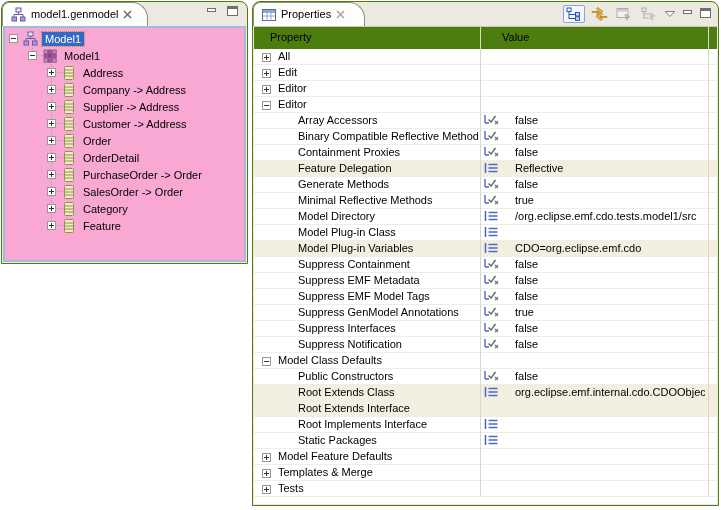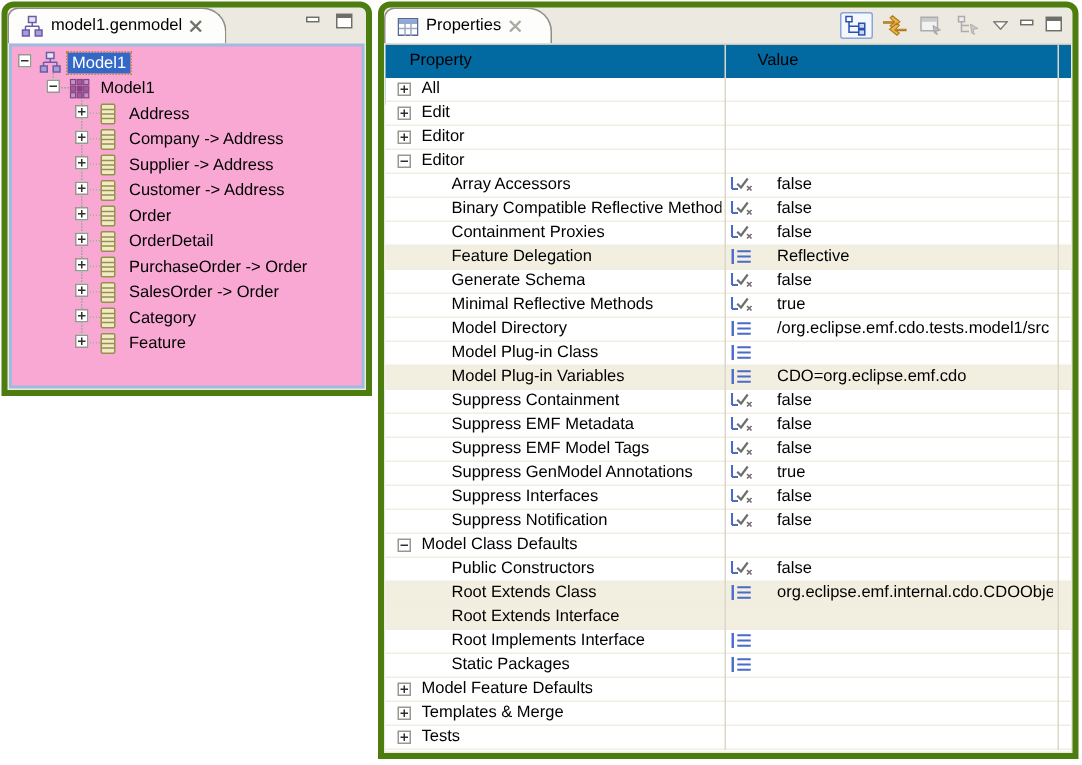--- a/index.html
+++ b/index.html
@@ -5,21 +5,21 @@
   * { box-sizing: border-box; }
   html,body { margin:0; padding:0; }
   body {
     width:721px; height:510px; position:relative; overflow:hidden;
     background:#ffffff;
     font-family:"Liberation Sans","DejaVu Sans",sans-serif;
     font-size:11px; color:#000;
   }
   .panel {
     position:absolute; background:#ECE9E0;
-    border:4px solid #4d7c0f;
+    border:1px solid #4d7c0f;
     border-radius:8px 8px 0 0;
   }
   #editor-panel { left:1px; top:1px; width:247px; height:263px; }
   #props-panel  { left:252px; top:1px; width:467px; height:505px; }
 
   
   .tabrow { position:absolute; left:0; top:0; right:0; height:24px; }
   .tab {
     position:absolute; left:0px; top:0px; height:24px;
     background:#FDFDFB; border:1px solid #8E8D86; border-bottom:none;
@@ -55,21 +55,21 @@
   .exp::before { content:""; position:absolute; left:1px; right:1px; top:3px; height:1px; background:#2F2F2F; }
   .exp.plus::after { content:""; position:absolute; top:1px; bottom:1px; left:3px; width:1px; background:#2F2F2F; }
 
   
   #props-toolbar { position:absolute; top:3px; right:5px; display:flex; align-items:center; gap:3px; }
   .tbtn { width:22px; height:18px; display:flex; align-items:center; justify-content:center; border:1px solid transparent; }
   .tbtn.pressed { border:1px solid #89A5D9; background:#F4F7FC; border-radius:2px; }
   .tbtn-menu { width:14px; height:18px; display:flex; align-items:center; justify-content:center; }
 
   #props-content { position:absolute; left:1px; right:1px; top:24px; bottom:1px; background:#fff; border-top:1px solid #C9C6BA; }
-  #props-head { position:absolute; left:0; right:0; top:0; height:40px; background:#0369a1; border-bottom:1px solid #E7E4D6; }
+  #props-head { position:absolute; left:0; right:0; top:0; height:40px; background:#4d7c0f; border-bottom:1px solid #E7E4D6; }
   .hcell { position:absolute; top:4px; }
   #hprop { left:16px; } #hval { left:248px; }
   #props-rows { position:absolute; left:0; right:0; top:22px; }
   .prow { position:relative; height:16px; border-bottom:1px solid #F0EDE1; background:#fff;text-align:center; }
   .prow.hl { background:#F2EFE0; }
   .pexp { position:absolute; left:8px; top:3px; }
   .plabel { position:absolute; left:44px; top:1px; white-space:nowrap; max-width:180px; overflow:hidden; }
   .prow.cat .plabel { left:24px; max-width:200px; }
   .pval { position:absolute; left:230px; top:1px; right:12px; display:flex; align-items:center; gap:16px; overflow:hidden; }
   .vicon { flex:0 0 15px; height:12px; }
@@ -425,21 +425,21 @@
         <svg width="15" height="12" viewBox="0 0 15 12">
           <path d="M1.5 1v10" stroke="#4A6BC8" stroke-width="1.6"></path>
           <path d="M4.5 2.5h9M4.5 6h9M4.5 9.5h9" stroke="#4A6BC8" stroke-width="1.4"></path>
         </svg>
       </span>
       <span class="vtextval">Reflective</span>
     </span>
   </div>
         <div class="prow prop">
 
-    <span class="plabel">Generate Schema</span>
+    <span class="plabel">Generate Methods</span>
     <span class="pval">
       <span class="vicon v-bool">
         <svg width="15" height="12" viewBox="0 0 15 12">
           <path d="M1 1v8M1 9h4" stroke="#4A6BC8" stroke-width="1.4" fill="none"></path>
           <path d="M4.5 5.5L7 8l4.5-6" stroke="#6F6F6F" stroke-width="1.5" fill="none"></path>
           <path d="M11 7l3 3M14 7l-3 3" stroke="#6F6F6F" stroke-width="1.1"></path>
         </svg>
       </span>
 
       <span class="vtextval">false</span>

